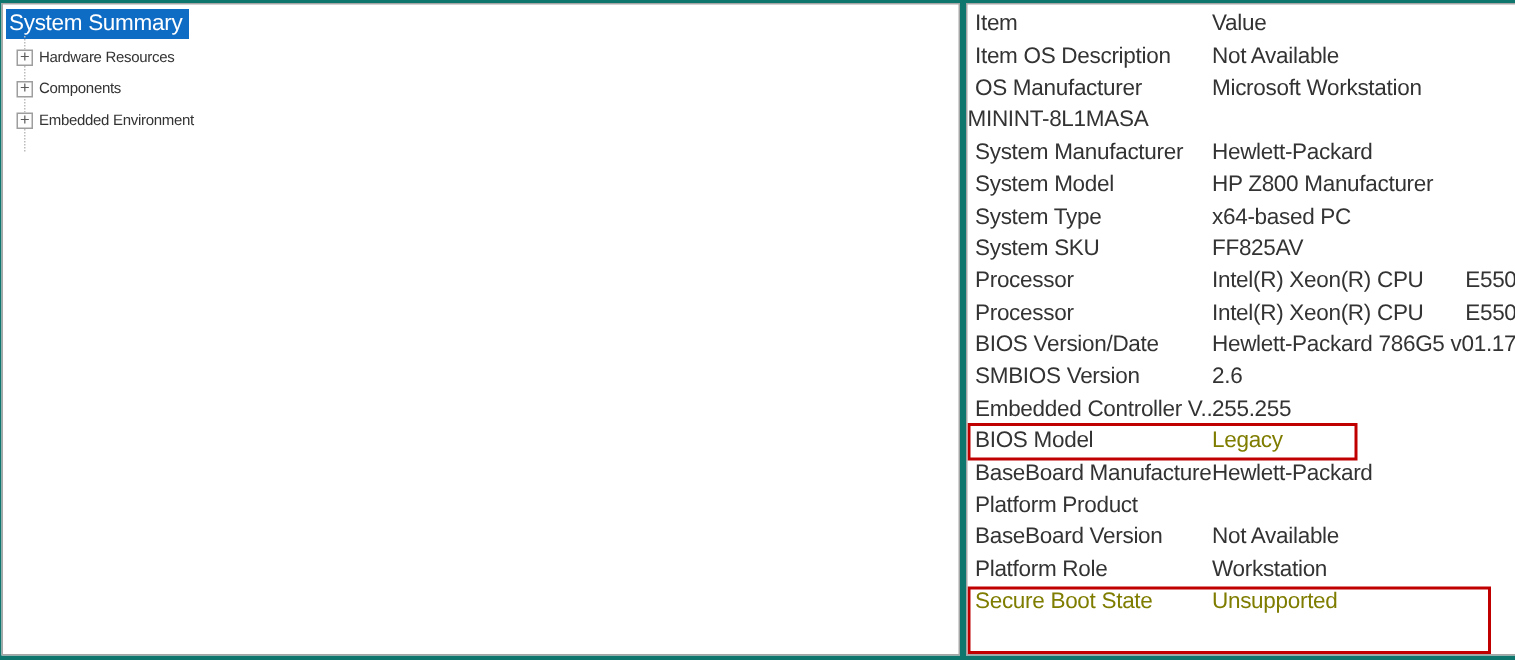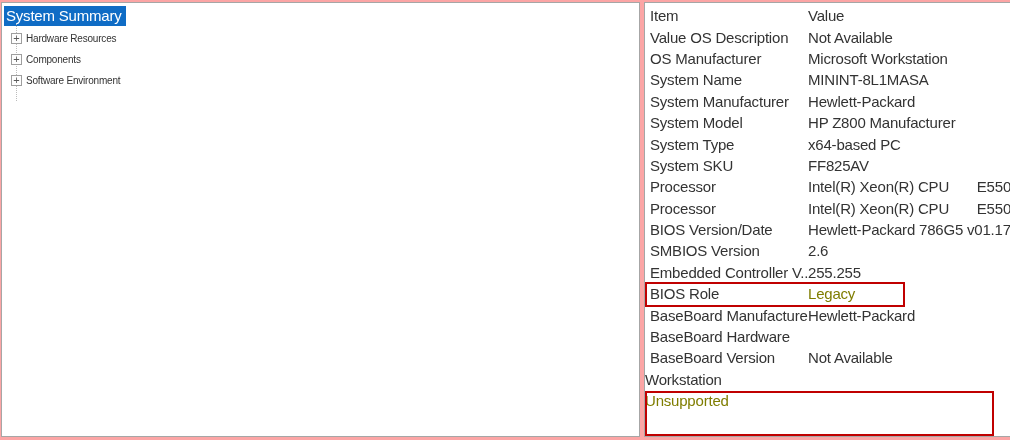--- a/index.html
+++ b/index.html
@@ -1,21 +1,21 @@
 <!DOCTYPE html>
 <html style="--sel-blue: #0f6cc5; --ann-red: #c00000; --olive: #7f7d00;"><head>
 <meta charset="utf-8">
 <style>
   * { box-sizing: border-box; margin: 0; padding: 0; }
   html, body { background: #ffffff; }
   body {
     font-family: "Liberation Sans", "DejaVu Sans", sans-serif;
     width: 1010px; height: 440px; overflow: hidden; position: relative;
   }
-  .screen { position: absolute; inset: 0; background: #fca5a5; }
+  .screen { position: absolute; inset: 0; background: #0f766e; }
 
   
   .left-panel {
     position: absolute; left: 1px; top: 2px; width: 639px; height: 435px;
     border: 1px solid #a6a6a6; background: #ffffff; overflow: hidden;
   }
   .tree-item-selected {
     display: inline-block; margin: 3px 0 0 2px; padding: 1px 4px 2px 2px;
     background: var(--sel-blue, #0f6cc5); color: #ffffff;
     font-size: 15px; letter-spacing: -0.2px; cursor: default;
@@ -70,42 +70,41 @@
     <div class="tree-child">
           <span class="expander">+</span>
           <span class="tree-label">Hardware Resources</span>
         </div>
         <div class="tree-child">
           <span class="expander">+</span>
           <span class="tree-label">Components</span>
         </div>
         <div class="tree-child">
           <span class="expander">+</span>
-          <span class="tree-label">Software Environment</span>
+          <span class="tree-label">Embedded Environment</span>
         </div>
       </div>
   </div>
 
   <div class="right-panel">
     <div class="rows">
       <div class="row">
         <div class="cell cell-item">Item</div>
         <div class="cell cell-value">Value</div>
       </div>
 
     <div class="row">
-          <div class="cell cell-item">Value OS Description</div>
+          <div class="cell cell-item">Item OS Description</div>
           <div class="cell cell-value">Not Available</div>
         </div>
         <div class="row">
           <div class="cell cell-item">OS Manufacturer</div>
           <div class="cell cell-value">Microsoft Workstation</div>
         </div>
         <div class="row">
-          <div class="cell cell-item">System Name</div>
           <div class="cell cell-value">MININT-8L1MASA</div>
         </div>
         <div class="row">
           <div class="cell cell-item">System Manufacturer</div>
           <div class="cell cell-value">Hewlett-Packard</div>
         </div>
         <div class="row">
           <div class="cell cell-item">System Model</div>
           <div class="cell cell-value">HP Z800 Manufacturer</div>
         </div>
@@ -131,38 +130,40 @@
         </div>
         <div class="row">
           <div class="cell cell-item">SMBIOS Version</div>
           <div class="cell cell-value">2.6</div>
         </div>
         <div class="row">
           <div class="cell cell-item">Embedded Controller V...</div>
           <div class="cell cell-value">255.255</div>
         </div>
         <div class="row">
-          <div class="cell cell-item">BIOS Role</div>
+          <div class="cell cell-item">BIOS Model</div>
           <div class="cell cell-value olive">Legacy</div>
         </div>
         <div class="row">
           <div class="cell cell-item">BaseBoard Manufacturer</div>
           <div class="cell cell-value">Hewlett-Packard</div>
         </div>
         <div class="row">
-          <div class="cell cell-item">BaseBoard Hardware</div>
+          <div class="cell cell-item">Platform Product</div>
         </div>
         <div class="row">
           <div class="cell cell-item">BaseBoard Version</div>
           <div class="cell cell-value">Not Available</div>
         </div>
         <div class="row">
+          <div class="cell cell-item">Platform Role</div>
           <div class="cell cell-value">Workstation</div>
         </div>
         <div class="row">
+          <div class="cell cell-item olive">Secure Boot State</div>
           <div class="cell cell-value olive">Unsupported</div>
         </div>
       </div>
     <div class="redbox redbox-bios"></div>
     <div class="redbox redbox-secure"></div>
   </div>
 
 </div>
 
 </body></html>

